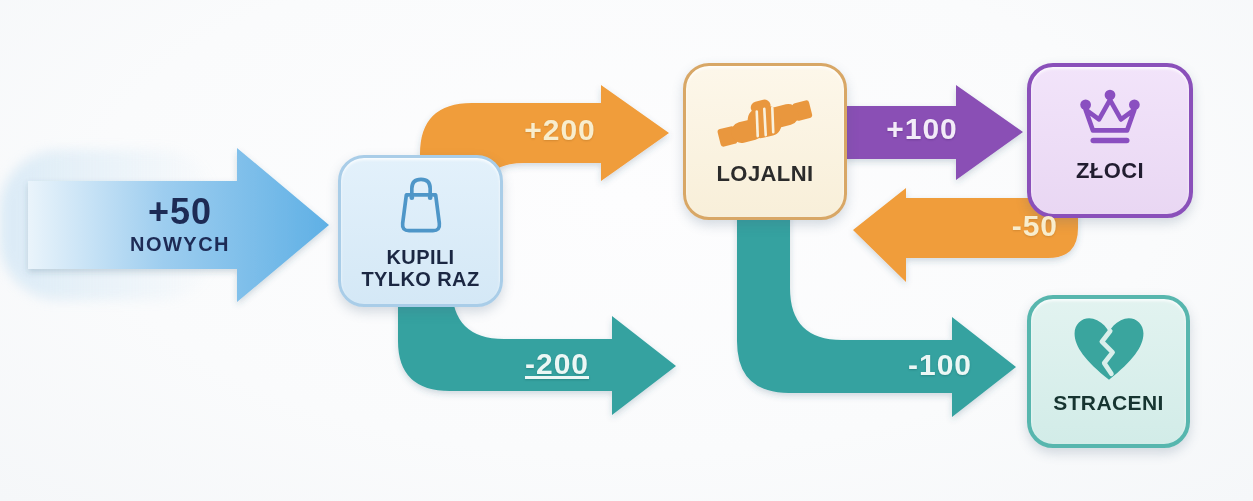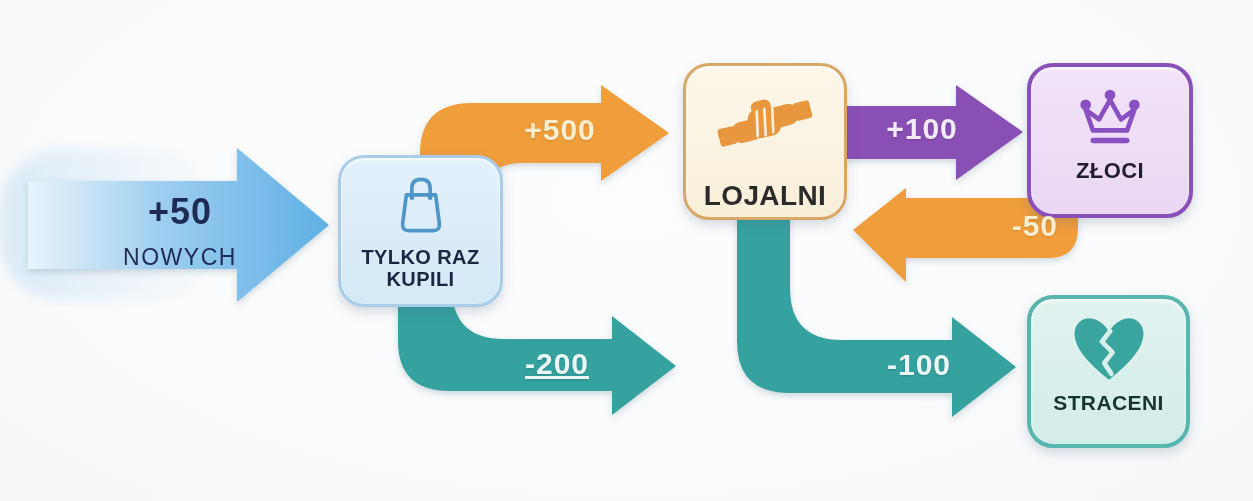--- a/index.html
+++ b/index.html
@@ -33,21 +33,21 @@
     border:3px solid #a9cde8;
   }
   .node-kupili .icon{margin-top:14px;}
   .node-kupili .node-label{font-size:20px;color:#1b2742;margin-top:8px;}
   .node-lojalni{
     left:683px;top:63px;width:164px;height:157px;
     background:linear-gradient(180deg,#fdf7ea 0%,#f8efd9 100%);
     border:3px solid #d8a766;
   }
   .node-lojalni .icon{margin-top:20px;}
-  .node-lojalni .node-label{font-size:28px;color:#2b2b2b;margin-top:22px;}
+  .node-lojalni .node-label{font-size:22px;color:#2b2b2b;margin-top:4px;}
   .node-zloci{
     left:1027px;top:63px;width:166px;height:155px;
     background:linear-gradient(180deg,#f2e4fa 0%,#e9d7f3 100%);
     border:4px solid #8a50ba;
   }
   .node-zloci .icon{margin-top:18px;}
   .node-zloci .node-label{font-size:22px;color:#211d30;margin-top:10px;}
   .node-straceni{
     left:1027px;top:295px;width:163px;height:153px;
     background:linear-gradient(180deg,#e2f3f0 0%,#d2ece8 100%);
@@ -59,28 +59,28 @@
   
   .arrow-label{
     position:absolute;width:130px;text-align:center;
     font-weight:800;font-size:30px;letter-spacing:1px;
     text-shadow:0 1px 2px rgba(90,50,0,.18);
   }
   .lbl-plus300{left:495px;top:113px;color:#f8edcd;}
   .lbl-plus100{left:857px;top:112px;color:#f2ebf8;text-shadow:0 1px 2px rgba(40,10,70,.25);}
   .lbl-minus50{left:928px;top:209px;color:#f8edcd;text-align:right;}
   .lbl-minus200{left:492px;top:347px;color:#ecf7f5;text-shadow:0 1px 2px rgba(0,60,60,.25);text-decoration:underline;}
-  .lbl-minus100{left:854px;top:348px;color:#ecf7f5;text-shadow:0 1px 2px rgba(0,60,60,.25);}
+  .lbl-minus100{left:875px;top:348px;color:#ecf7f5;text-shadow:0 1px 2px rgba(0,60,60,.25);}
 
   .entry-label{
     position:absolute;left:100px;top:193px;width:160px;text-align:center;
     color:#1d2b55;line-height:1.05;
   }
   .entry-label .value{font-size:36px;font-weight:700;letter-spacing:1px;display:block;}
-  .entry-label .caption{font-size:23px;font-weight:400;letter-spacing:1.5px;display:block;margin-top:14px;}
+  .entry-label .caption{font-size:20px;font-weight:700;letter-spacing:1.5px;display:block;margin-top:3px;}
 </style>
 </head>
 <body>
 
 <div class="stage">
 
   <div class="entry-glow"></div>
 
   <svg class="layer" width="1253" height="501" viewBox="0 0 1253 501" aria-hidden="true">
     <defs>
@@ -110,22 +110,22 @@
   <div class="node node-kupili">
     <span class="icon">
       <svg width="62" height="66" viewBox="0 0 64 72">
         <path d="M16,25 L12,56 Q11,64 19,64 L45,64 Q53,64 52,56 L48,25 Z" fill="none" stroke="#4e96c8" stroke-width="4" stroke-linejoin="round"></path>
         <path d="M22,27 L22,18 Q22,8 32,8 Q42,8 42,18 L42,27" fill="none" stroke="#4e96c8" stroke-width="4" stroke-linecap="round"></path>
         <circle cx="22" cy="28" r="2.6" fill="#4e96c8"></circle>
         <circle cx="42" cy="28" r="2.6" fill="#4e96c8"></circle>
       </svg>
     </span>
     <div class="node-label">
+      <div>KUPILI</div>
       <div>TYLKO RAZ</div>
-      <div>KUPILI</div>
     </div>
   </div>
 
   <div class="node node-lojalni">
     <span class="icon">
       <svg width="100" height="72" viewBox="0 0 100 72">
         <g transform="rotate(-14 50 38)" fill="#e9973e">
           <rect x="2" y="32" width="17" height="18" rx="3"></rect>
           <rect x="15" y="30" width="32" height="21" rx="10"></rect>
           <rect x="81" y="25" width="17" height="18" rx="3"></rect>
@@ -164,19 +164,19 @@
       </svg>
     </span>
     <div class="node-label">ZŁOCI</div>
   </div>
 
   <div class="entry-label">
     <span class="value">+50</span>
     <span class="caption">NOWYCH</span>
   </div>
 
-  <div class="arrow-label lbl-plus300">+500</div>
+  <div class="arrow-label lbl-plus300">+200</div>
   <div class="arrow-label lbl-plus100">+100</div>
   <div class="arrow-label lbl-minus50">-50</div>
   <div class="arrow-label lbl-minus200">-200</div>
   <div class="arrow-label lbl-minus100">-100</div>
 
 </div>
 
 </body></html>

